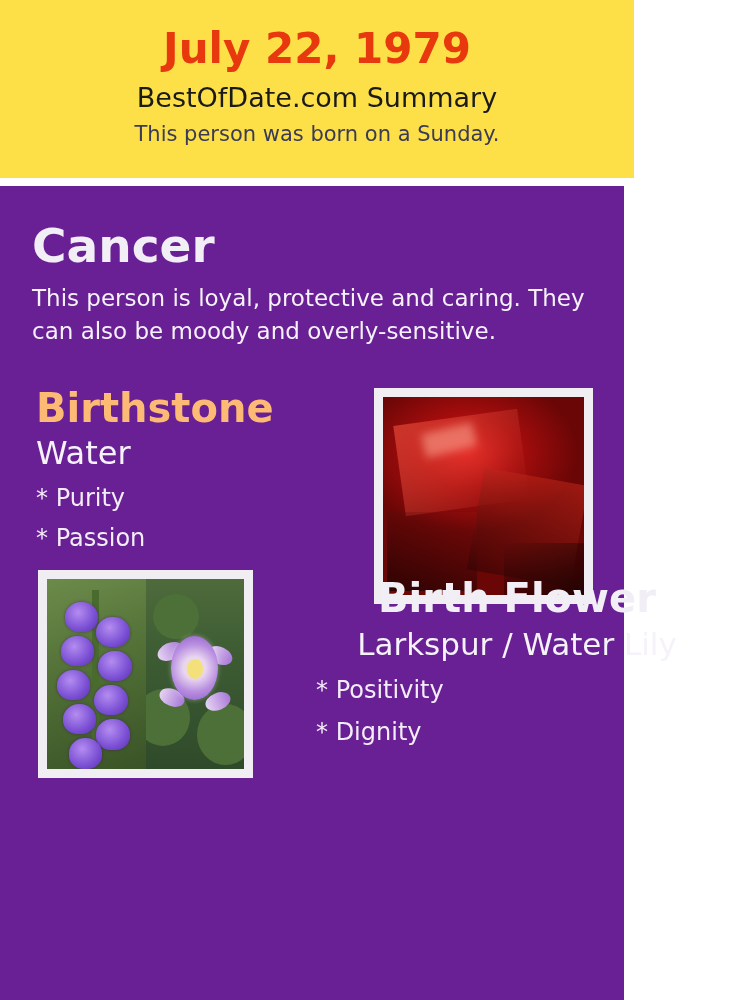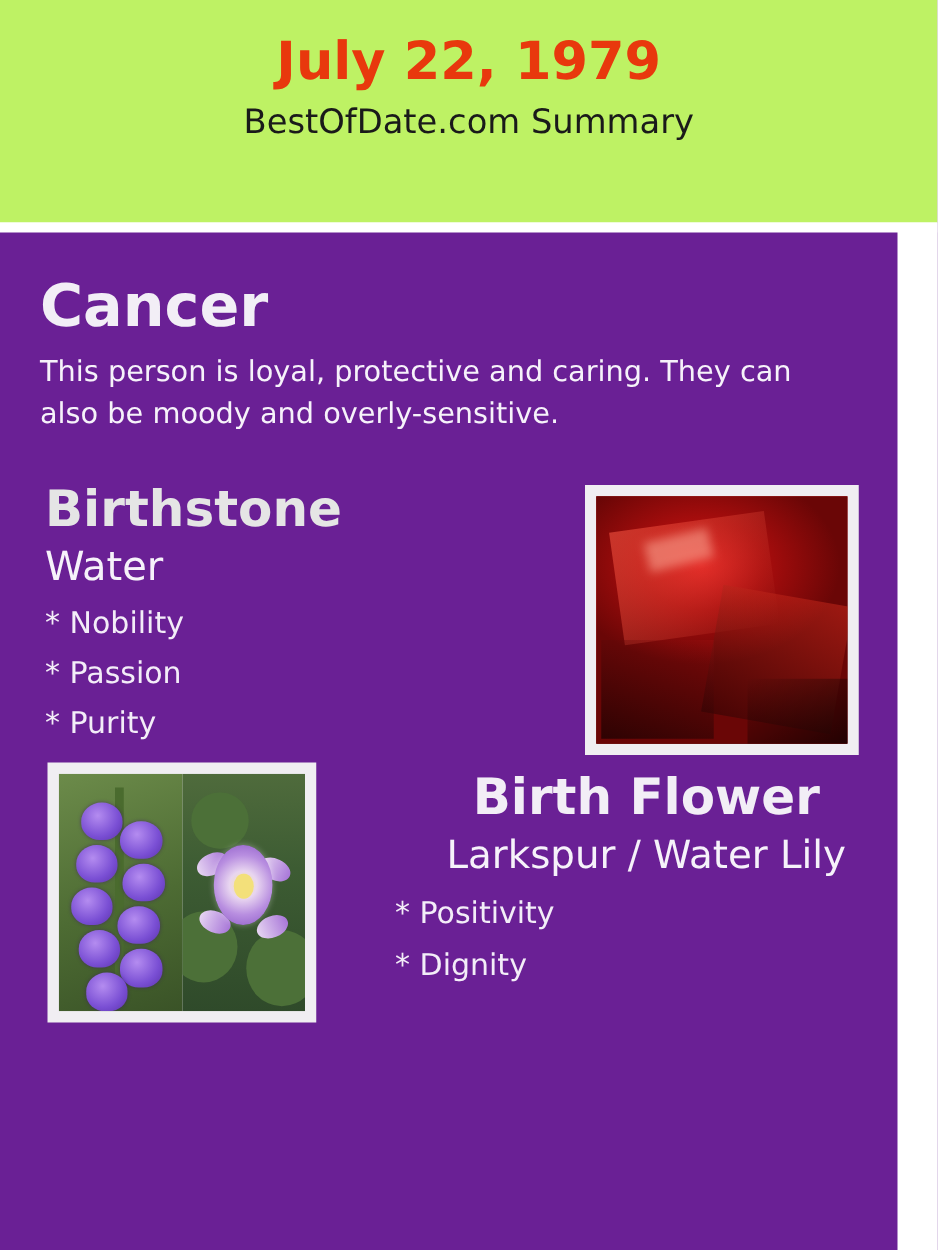--- a/index.html
+++ b/index.html
@@ -12,23 +12,23 @@
   }
   .page {
     width: 750px;
     height: 1000px;
     position: relative;
     background: #ffffff;
   }
 
   
   .header {
-    width: 750px;
+    width: 634px;
     height: 178px;
-    background: #bef264;
+    background: #fde047;
     text-align: center;
     padding-top: 26px;
   }
   .date-title {
     font-size: 42px;
     font-weight: bold;
     color: #e8380d;
     line-height: 1.1;
     letter-spacing: 0px;
   }
@@ -45,21 +45,21 @@
     margin-top: 9px;
   }
   .header-rule {
     width: 750px;
     height: 8px;
     background: #ffffff;
   }
 
   
   .body-panel {
-    width: 718px;
+    width: 624px;
     height: 814px;
     background: #6a2095;
     position: relative;
     padding: 0 32px;
     color: #ffffff;
   }
 
   .sign-name {
     font-size: 47px;
     font-weight: bold;
@@ -76,21 +76,21 @@
   }
 
   
   .stone-section {
     margin-top: 38px;
     position: relative;
   }
   .stone-heading {
     font-size: 40px;
     font-weight: bold;
-    color: #e5e5e5;
+    color: #fdba74;
     line-height: 1.1;
     padding-left: 4px;
     margin-top: 24px;
   }
   .stone-name {
     font-size: 32px;
     color: #f6f2fa;
     margin-top: 4px;
     padding-left: 4px;
   }
@@ -247,34 +247,34 @@
   }
 </style>
 </head>
 <body>
 
 <div class="page">
 
   <div class="header">
     <div class="date-title">July 22, 1979</div>
     <div class="summary-line">BestOfDate.com Summary</div>
+    <div class="born-line">This person was born on a Sunday.</div>
   </div>
   <div class="header-rule"></div>
 
   <div class="body-panel">
 
     <div class="sign-name">Cancer</div>
     <div class="sign-desc">This person is loyal, protective and caring. They can also be moody and overly-sensitive.</div>
 
     <div class="stone-section">
       <div class="stone-heading">Birthstone</div>
       <div class="stone-name">Water</div>
-      <div class="trait">* Nobility</div>
+      <div class="trait">* Purity</div>
       <div class="trait">* Passion</div>
-      <div class="trait">* Purity</div>
 
       <div class="stone-photo">
         <div class="stone-img">
           <div class="g1"></div>
           <div class="facet-a"></div>
           <div class="facet-b"></div>
           <div class="facet-c"></div>
           <div class="shine"></div>
           <div class="dark-edge"></div>
         </div>

